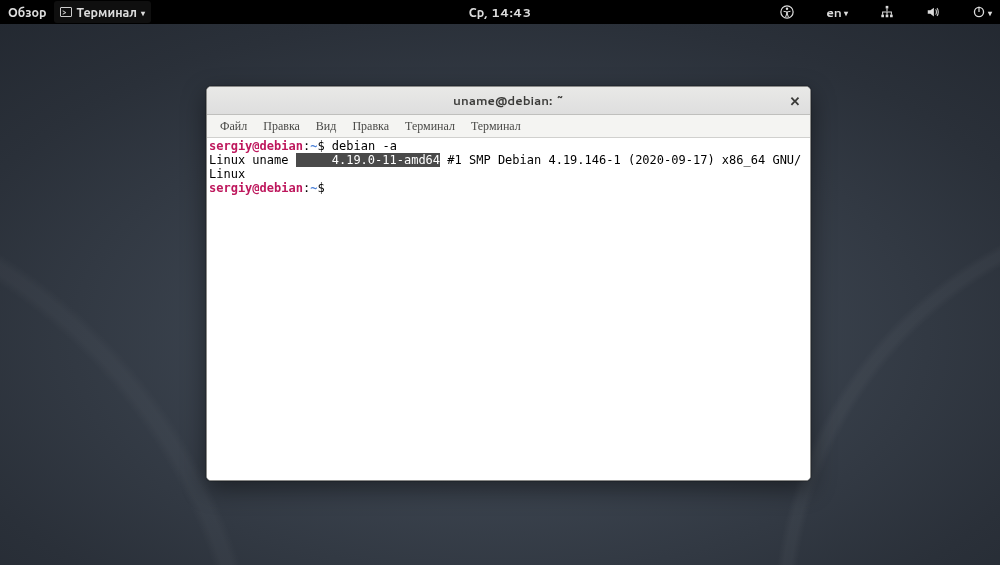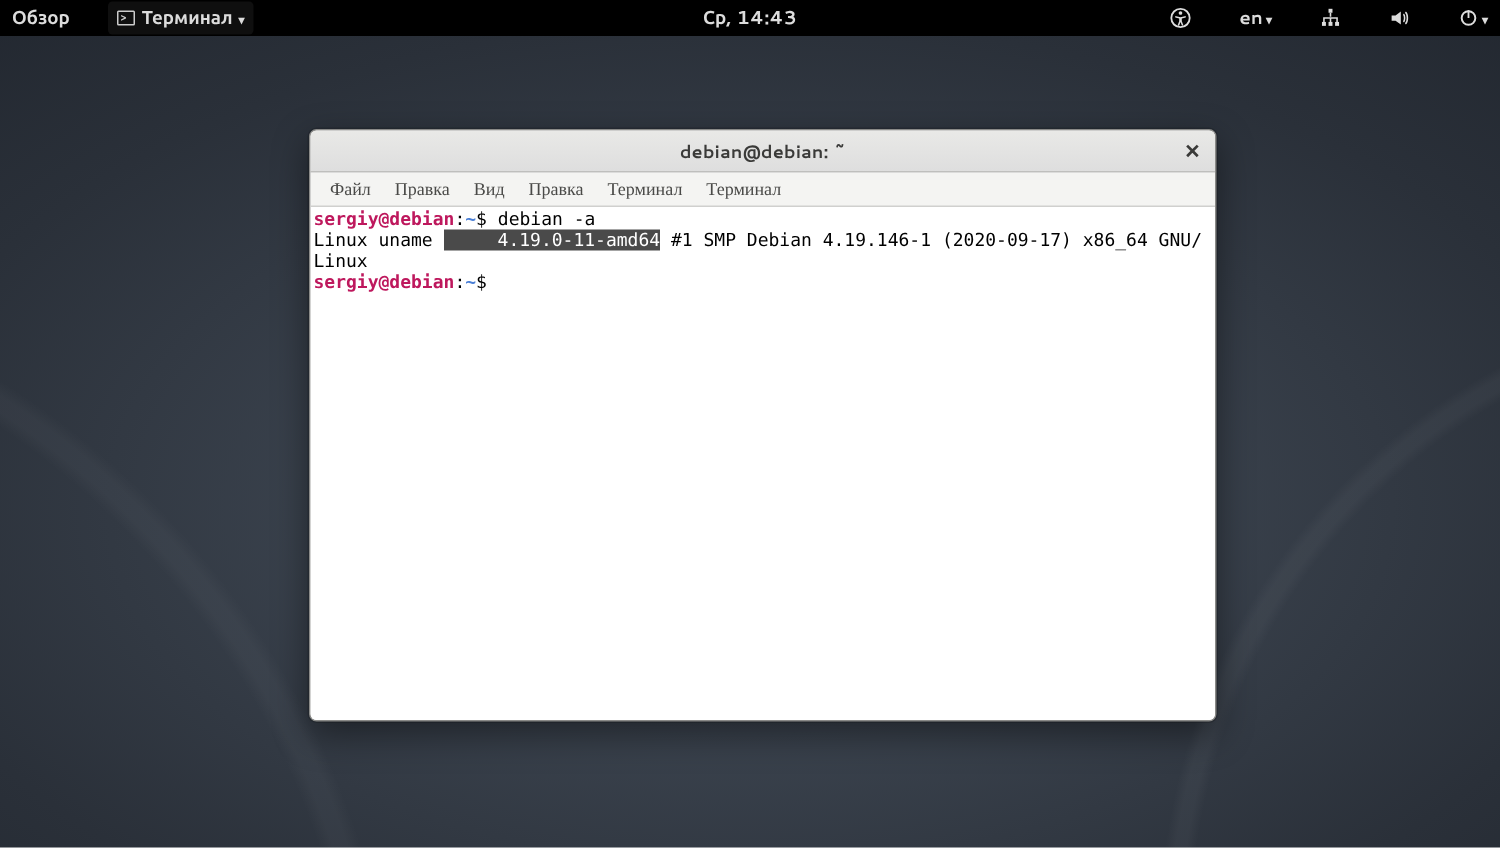--- a/index.html
+++ b/index.html
@@ -23,21 +23,21 @@
   position: absolute; top: 0; left: 0; right: 0;
   height: 24px;
   background: #000;
   color: #dcdcdc;
   display: flex;
   align-items: center;
   font-size: 12.5px;
   font-weight: 600;
   padding: 0 8px;
 }
-.topbar .left { display: flex; align-items: center; gap: 22px; }
+.topbar .left { display: flex; align-items: center; gap: 4px; }
 .topbar .center { position: absolute; left: 50%; transform: translateX(-50%); }
 .topbar .right { margin-left: auto; display: flex; align-items: center; gap: 32px; }
 .topbar .app-btn { display: flex; align-items: center; gap: 4px; padding: 2px 6px; background: rgba(255,255,255,0.06); border-radius: 3px; margin-left: 4px; }
 .topbar .app-btn .term-ic { width: 12px; height: 10px; border: 1px solid #ccc; border-radius: 1px; position: relative; }
 .topbar .app-btn .term-ic::before { content: ">"; position: absolute; font-size: 7px; left: 1px; top: -1px; color: #ccc; }
 .tri { font-size: 8px; position: relative; top: 1px; }
 .glyph { display: inline-flex; align-items: center; justify-content: center; }
 .glyph svg { width: 14px; height: 14px; fill: #dcdcdc; }
 
 
@@ -137,21 +137,21 @@
           <circle cx="8" cy="8" r="5.2" fill="none" stroke="#dcdcdc" stroke-width="1.5"></circle>
           <rect x="7.3" y="2" width="1.4" height="6" fill="#dcdcdc"></rect>
         </svg>
       <span class="tri">▾</span>
     </span>
   </div>
 </div>
 
 <div class="win">
   <div class="titlebar">
-    <span>debian@debian: ~</span>
+    <span>uname@debian: ~</span>
     <span class="close">✕</span>
   </div>
   <div class="menubar">
     <span class="mi">Файл</span>
     <span class="mi">Правка</span>
     <span class="mi">Вид</span>
     <span class="mi">Правка</span>
     <span class="mi">Терминал</span>
     <span class="mi">Терминал</span>
   </div>

